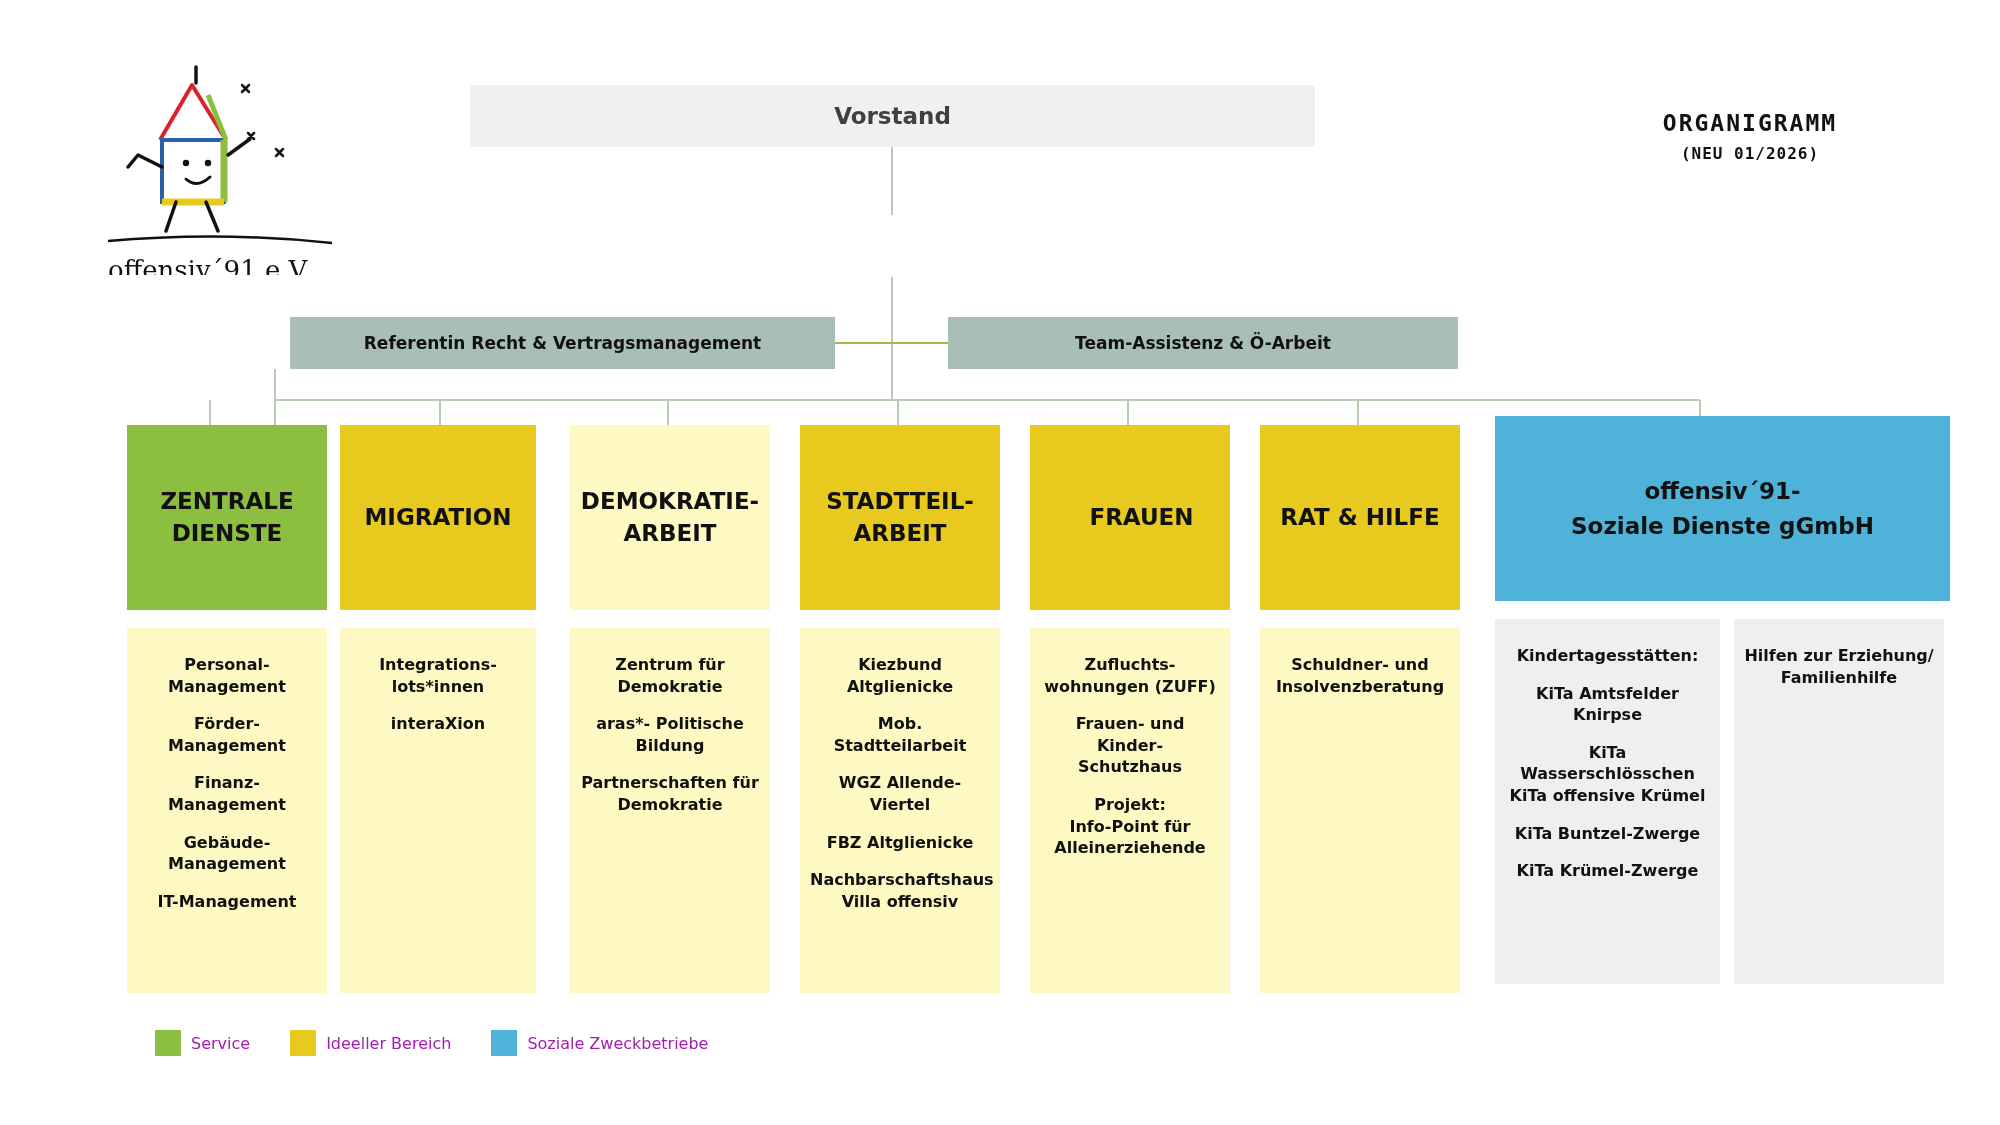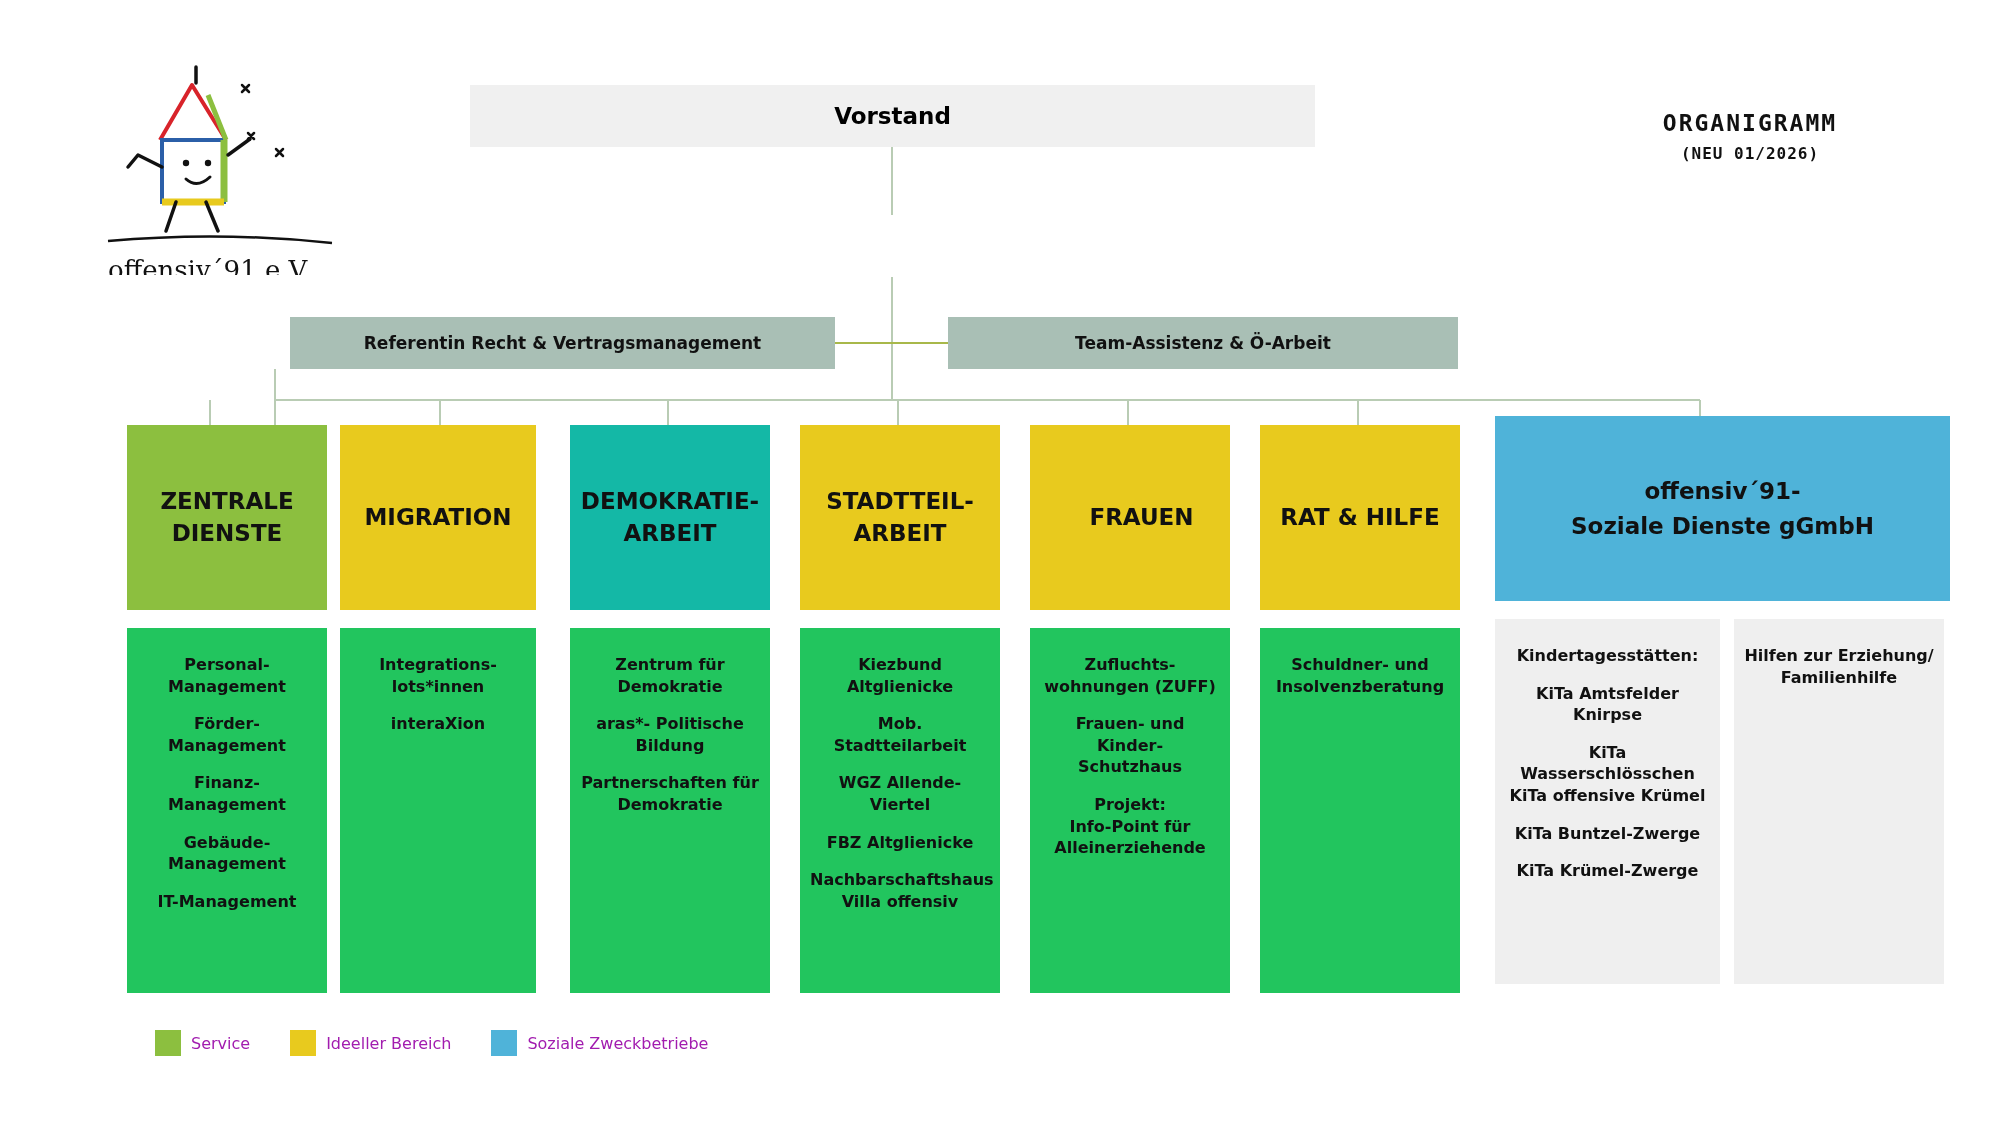--- a/index.html
+++ b/index.html
@@ -69,21 +69,21 @@
     box-sizing: border-box;
     display: flex;
     align-items: center;
     justify-content: center;
     text-align: center;
   }
   .vorstand {
     left: 470px; top: 85px;
     width: 845px; height: 62px;
     background: #f0f0f0;
-    color: #000000;
+    color: #404040;
     font-weight: bold;
     font-size: 23px;
   }
   .gf {
     left: 470px; top: 215px;
     width: 845px; height: 62px;
     background: #e4ded6;
     color: #1a1a1a;
     font-weight: bold;
     font-size: 23px;
@@ -118,21 +118,21 @@
     text-align: center;
     font-weight: bold;
     font-size: 23px;
     color: #111111;
     height: 185px;
     padding: 0 8px;
     line-height: 1.35;
   }
   .dept-body {
     margin-top: 18px;
-    background: #22c55e;
+    background: #fef9c3;
     box-sizing: border-box;
     padding: 26px 10px 18px 10px;
     text-align: center;
     font-weight: bold;
     font-size: 16px;
     color: #111111;
     line-height: 1.35;
     height: 365px;
   }
   .dept-body .item { margin-bottom: 16px; }
@@ -277,21 +277,21 @@
         </div>
       </div>
       <div class="dept" style="left: 340px; width: 196px;">
         <div class="dept-head" style="background: rgb(232, 202, 30);">MIGRATION</div>
         <div class="dept-body">
           <div class="item">Integrations-<br>lots*innen</div>
           <div class="item">interaXion</div>
         </div>
       </div>
       <div class="dept" style="left: 570px; width: 200px;">
-        <div class="dept-head" style="background: #14b8a6;">DEMOKRATIE-ARBEIT</div>
+        <div class="dept-head" style="background: #fef9c3;">DEMOKRATIE-ARBEIT</div>
         <div class="dept-body">
           <div class="item">Zentrum für<br>Demokratie</div>
           <div class="item">aras*- Politische<br>Bildung</div>
           <div class="item">Partnerschaften für<br>Demokratie</div>
         </div>
       </div>
       <div class="dept" style="left: 800px; width: 200px;">
         <div class="dept-head" style="background: rgb(232, 202, 30);">STADTTEIL-ARBEIT</div>
         <div class="dept-body">
           <div class="item">Kiezbund<br>Altglienicke</div>

